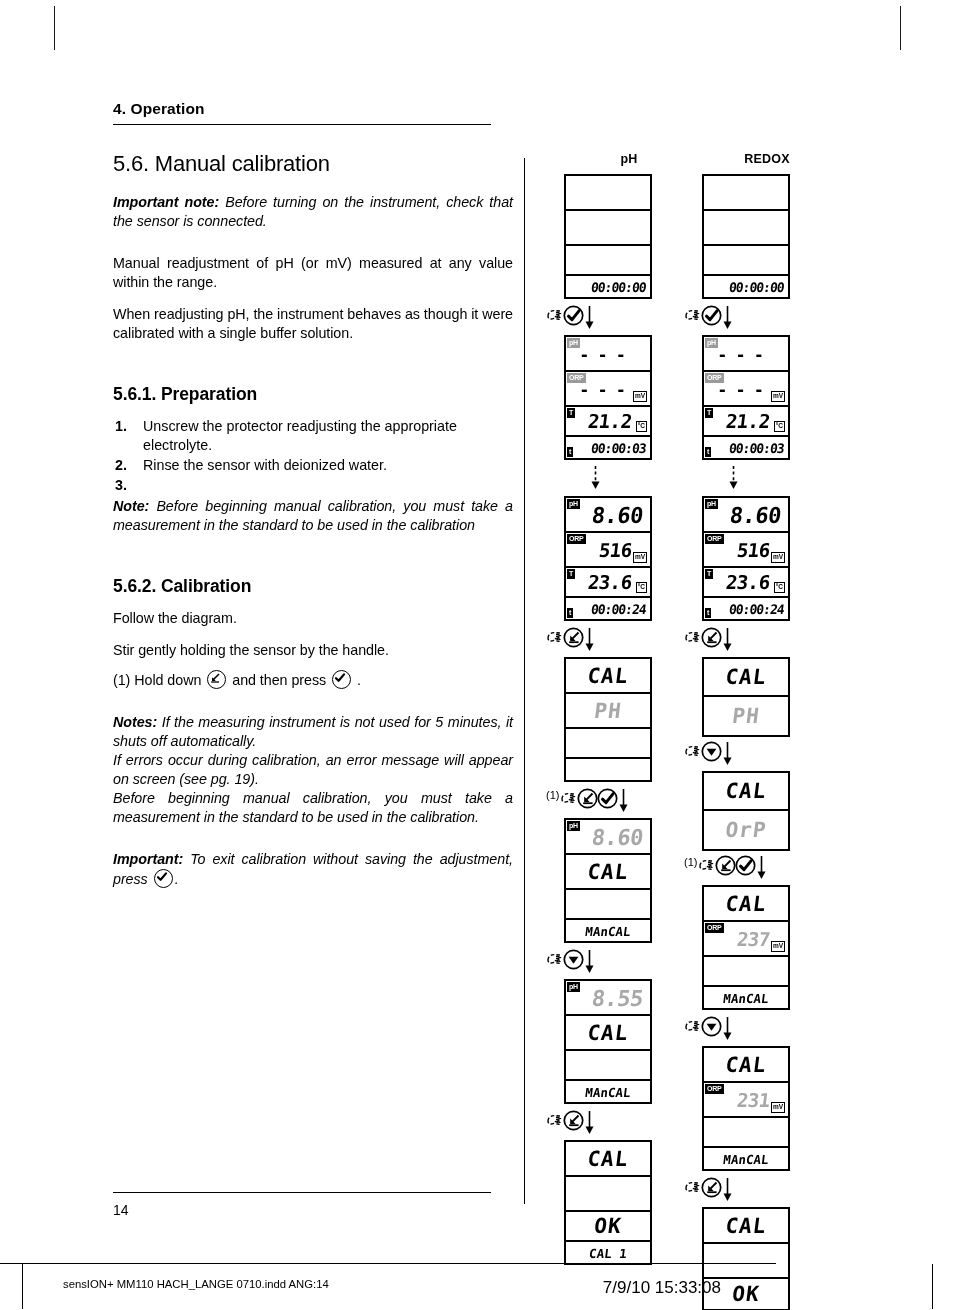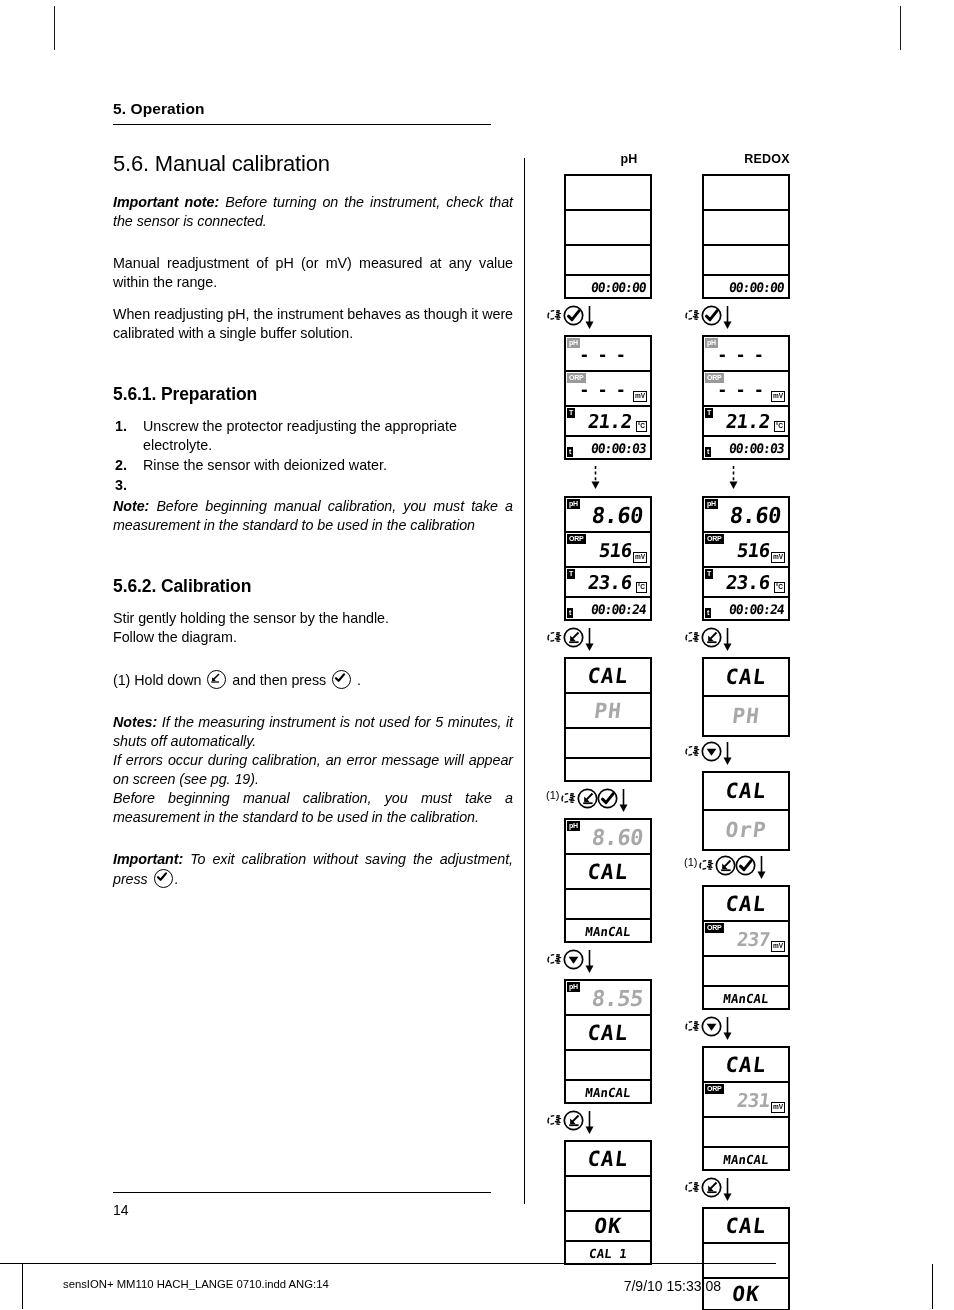--- a/index.html
+++ b/index.html
@@ -62,21 +62,21 @@
     position:absolute;left:113px;top:1202px;font-size:14px;
   }
   #botrule{position:absolute;left:113px;top:1192px;width:378px;border-top:1.4px solid #000;}
 
   
   #footer{
     position:absolute;left:0;top:1263px;width:776px;height:47px;
     border-top:1px solid #000;
   }
   #footer .fl{position:absolute;left:63px;top:14px;font-size:11.3px;}
-  #footer .fr{position:absolute;right:55px;top:14px;font-size:14px;}
+  #footer .fr{position:absolute;right:55px;top:14px;font-size:17px;}
   #footer .bar{position:absolute;top:0px;width:1px;height:45px;background:#000;}
 
   
   #diagram{position:absolute;left:520px;top:152px;width:420px;height:1060px;}
   #diagram .vsep{position:absolute;left:4px;top:6px;width:1.4px;height:1046px;background:#000;}
 
   .coltitle{
     position:absolute;top:0;width:130px;text-align:center;
     font-size:12.5px;font-weight:bold;letter-spacing:.2px;
   }
@@ -150,21 +150,21 @@
 </head>
 <body>
 
 <div class="crop v" style="left:54px;top:6px;"></div>
 <div class="crop v" style="left:900px;top:6px;"></div>
 
 <div id="page">
 
   <div id="textcol">
 
-    <div class="chapter-head">5. Operation</div>
+    <div class="chapter-head">4. Operation</div>
     <div class="rule"></div>
 
     <h1 class="sec">5.6. Manual calibration</h1>
 
     <p class="body"><span class="bi">Important note:</span><span class="it"> Before turning on the instrument, check that the sensor is connected.</span></p>
 
     <div class="spacer-s"></div>
 
     <p class="body">Manual readjustment of pH (or mV) measured at any value within the range.</p>
     <p class="body">When readjusting pH, the instrument behaves as though it were calibrated with a single buffer solution.</p>
@@ -180,22 +180,22 @@
     </ol>
 
     <div class="spacer-s"></div>
 
     <p class="body"><span class="bi">Note:</span><span class="it"> Before beginning manual calibration, you must take a measurement in the standard to be used in the calibration</span></p>
 
     <div class="spacer-l"></div>
 
     <h2 class="sub">5.6.2. Calibration</h2>
 
+    <p class="body">Follow the diagram.</p>
     <p class="body tight">Stir gently holding the sensor by the handle.</p>
-    <p class="body">Follow the diagram.</p>
 
     <div class="spacer-s"></div>
 
     <p class="body"><span>(1) Hold down</span>
       <span class="key"><svg width="14" height="14" viewBox="0 0 14 14">
             <path d="M11 3 L4.6 9.4" stroke="#000" stroke-width="1.5" fill="none"></path>
             <path d="M4 10 L4 6.2 L7.8 10 Z" fill="#000"></path>
             <path d="M3.2 11 L11 11" stroke="#000" stroke-width="1.3"></path>
           </svg></span>
       <span>and then press</span>

